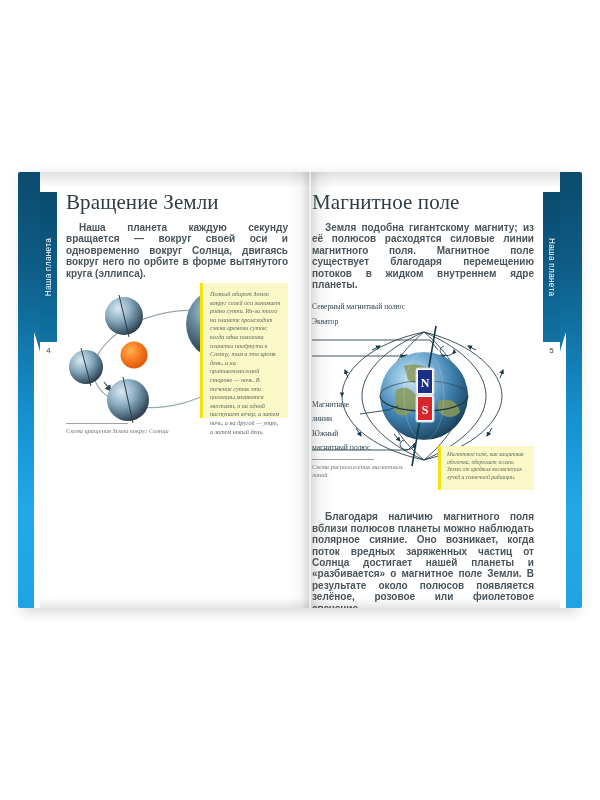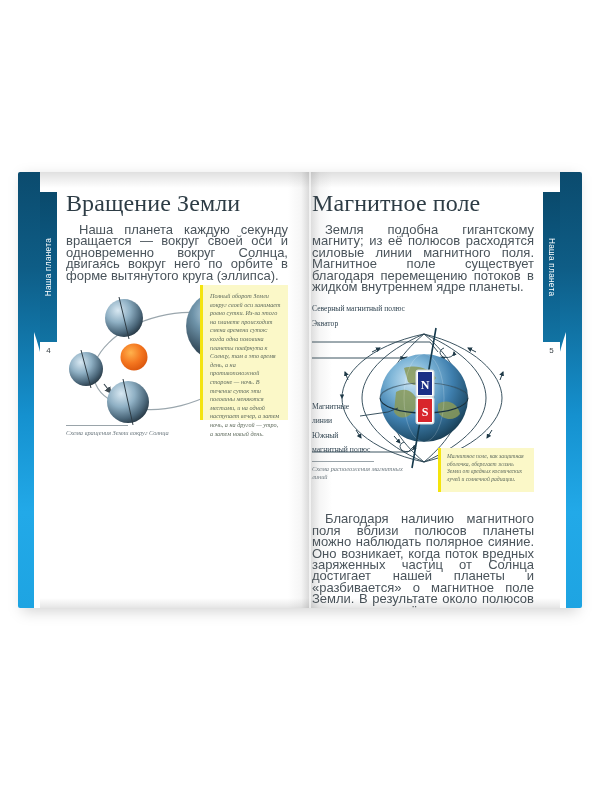--- a/index.html
+++ b/index.html
@@ -77,26 +77,26 @@
   .pagenum.left{left:22px;}
   .pagenum.right{right:22px;}
 
   
   .content{position:absolute;left:0;right:0;top:0;bottom:0;}
   .page.left .content{padding:18px 14px 0 26px;}
   .page.right .content{padding:18px 26px 0 14px;}
 
   h1.title{
     font-family:"Liberation Serif", serif;
-    font-size:24px;font-weight:400;color:#2d3c45;margin:0 0 7px 0;
+    font-size:21px;font-weight:400;color:#2d3c45;margin:0 0 7px 0;
     letter-spacing:.1px;
   }
   p.body{
-    font-size:13px;line-height:11.4px;color:#4a545b;margin:0;
-    text-align:justify;text-indent:13px;
+    font-size:10px;line-height:11.4px;color:#4a545b;margin:0;
+    text-align:justify;text-indent:13px;font-weight:bold;
   }
   p.body.bottom{margin-top:0;}
 
   
   .diagram-left{position:relative;width:222px;height:165px;margin-top:4px;}
   .caption{
     font-family:"Liberation Serif", serif;font-style:italic;
     font-size:6.4px;line-height:8px;color:#6b777e;
   }
   .caption-rule{width:62px;height:1px;background:#9aa4aa;margin-bottom:3px;}

